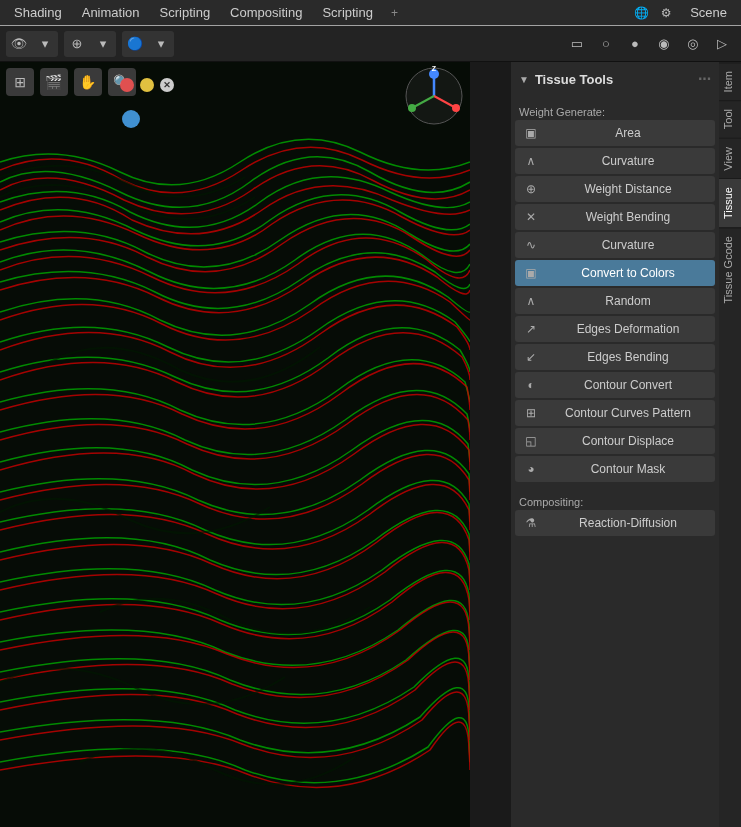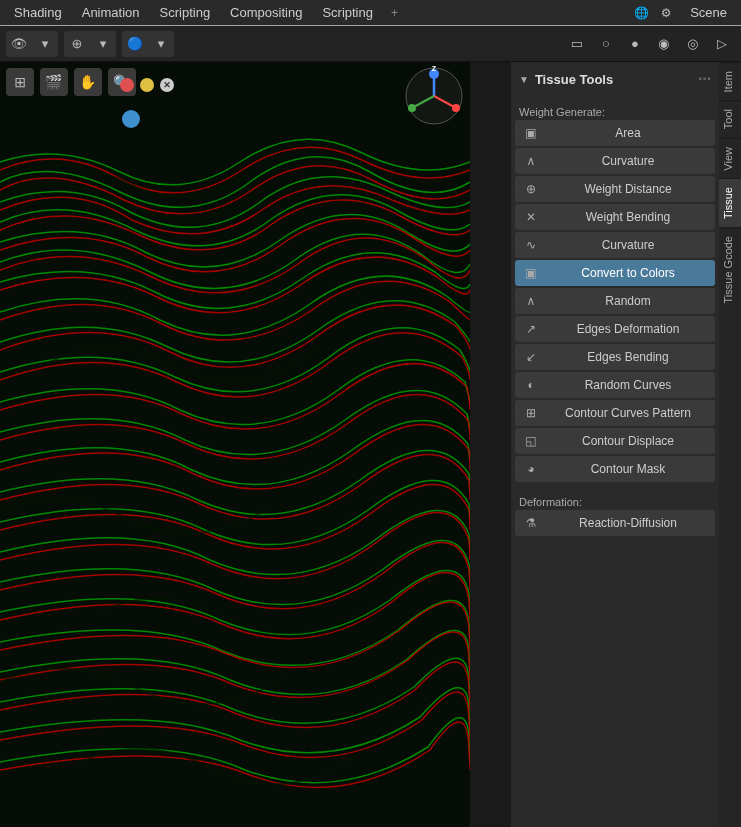--- a/index.html
+++ b/index.html
@@ -465,36 +465,36 @@
     <span class="tool-btn-label">Edges Deformation</span>
   </button>
   <button class="tool-btn">
     <span class="tool-btn-icon">↙</span>
     <span class="tool-btn-label">Edges Bending</span>
   </button>
 
 
   <button class="tool-btn">
     <span class="tool-btn-icon">◐</span>
-    <span class="tool-btn-label">Random Curves</span>
+    <span class="tool-btn-label">Contour Convert</span>
   </button>
   <button class="tool-btn">
     <span class="tool-btn-icon">⊞</span>
     <span class="tool-btn-label">Contour Curves Pattern</span>
   </button>
   <button class="tool-btn">
     <span class="tool-btn-icon">◱</span>
     <span class="tool-btn-label">Contour Displace</span>
   </button>
   <button class="tool-btn">
     <span class="tool-btn-icon">◕</span>
     <span class="tool-btn-label">Contour Mask</span>
   </button>
 
-  <div class="section-label">Deformation:</div>
+  <div class="section-label">Compositing:</div>
 
   <button class="tool-btn">
     <span class="tool-btn-icon">⚗</span>
     <span class="tool-btn-label">Reaction-Diffusion</span>
   </button>
 </div>
 
 <div class="side-tabs">
   <div class="side-tab">Item</div>
   <div class="side-tab">Tool</div>

